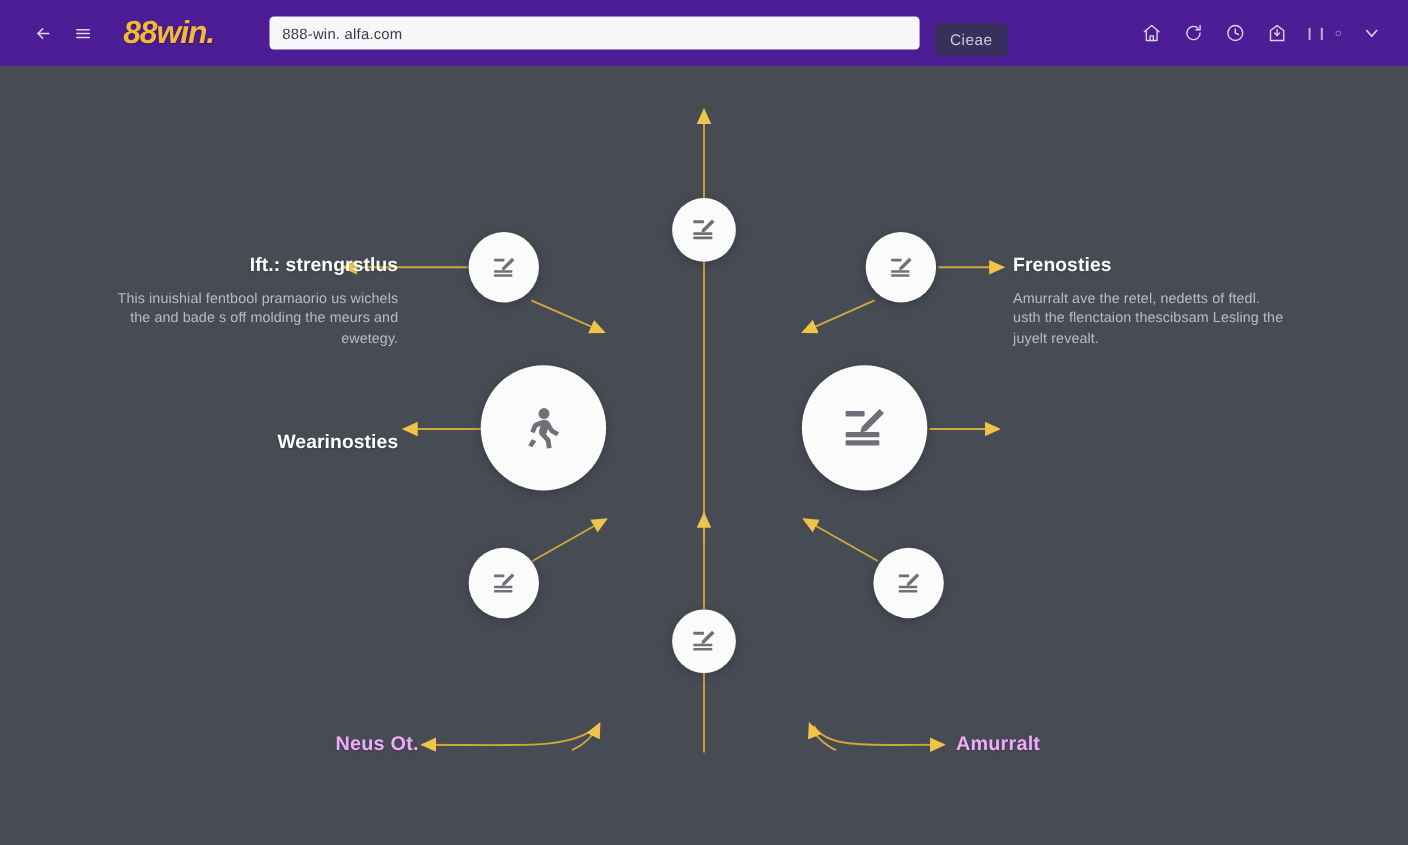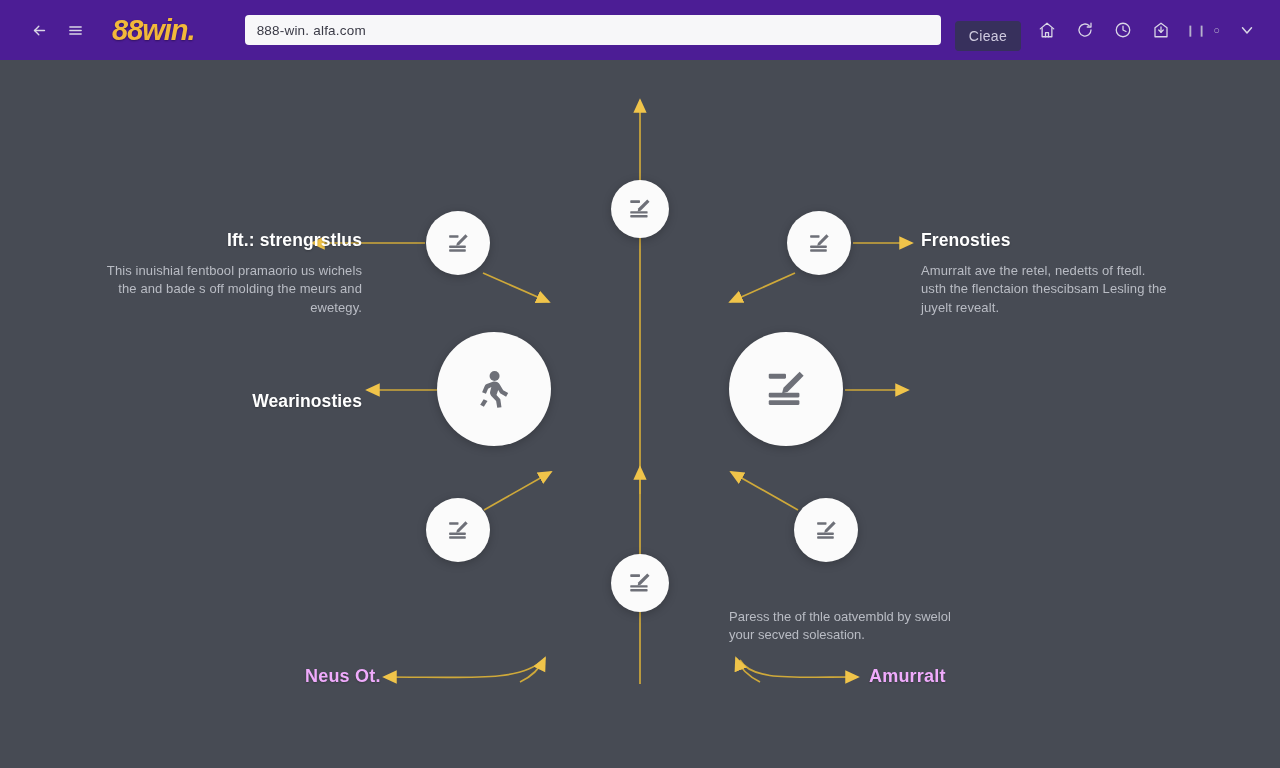--- a/index.html
+++ b/index.html
@@ -44,21 +44,21 @@
     color: #f2b83a;
     letter-spacing: -1px;
     line-height: 1;
     text-shadow: 0 1px 2px rgba(0,0,0,.35);
     white-space: nowrap;
     flex: 0 0 auto;
   }
 
   #url-bar {
     margin-left: 50px;
-    width: 696px; height: 30px;
+    width: 591px; height: 30px;
     background: #f7f7f9;
     border-radius: 4px;
     display: flex;
     align-items: center;
     padding: 0 12px;
     flex: 0 0 auto;
   }
   #url-text {
     font-size: 13.5px;
     color: #3a3a46;
@@ -365,19 +365,18 @@
   <div class="text-block align-left" style="left:921px; top:166px; width:250px;">
     <div class="block-title">Frenosties</div>
     <div class="block-body">Amurralt ave the retel, nedetts of ftedl. usth the flenctaion thescibsam Lesling the juyelt revealt.</div>
   </div>
 
   <div class="text-block align-right" style="left:100px; top:327px; width:262px;">
     <div class="block-title">Wearinosties</div>
   </div>
 
 
-  <div class="caption-block" style="left:729px; top:544px; width:240px;">Paress the of thle oatvembld by swelol your secved solesation.</div>
 
   <div class="label-bold" style="left:305px; top:602px;">Neus Ot.</div>
 
   <div class="label-bold" style="left:869px; top:602px;">Amurralt</div>
 
 </div>
 
 </body></html>

